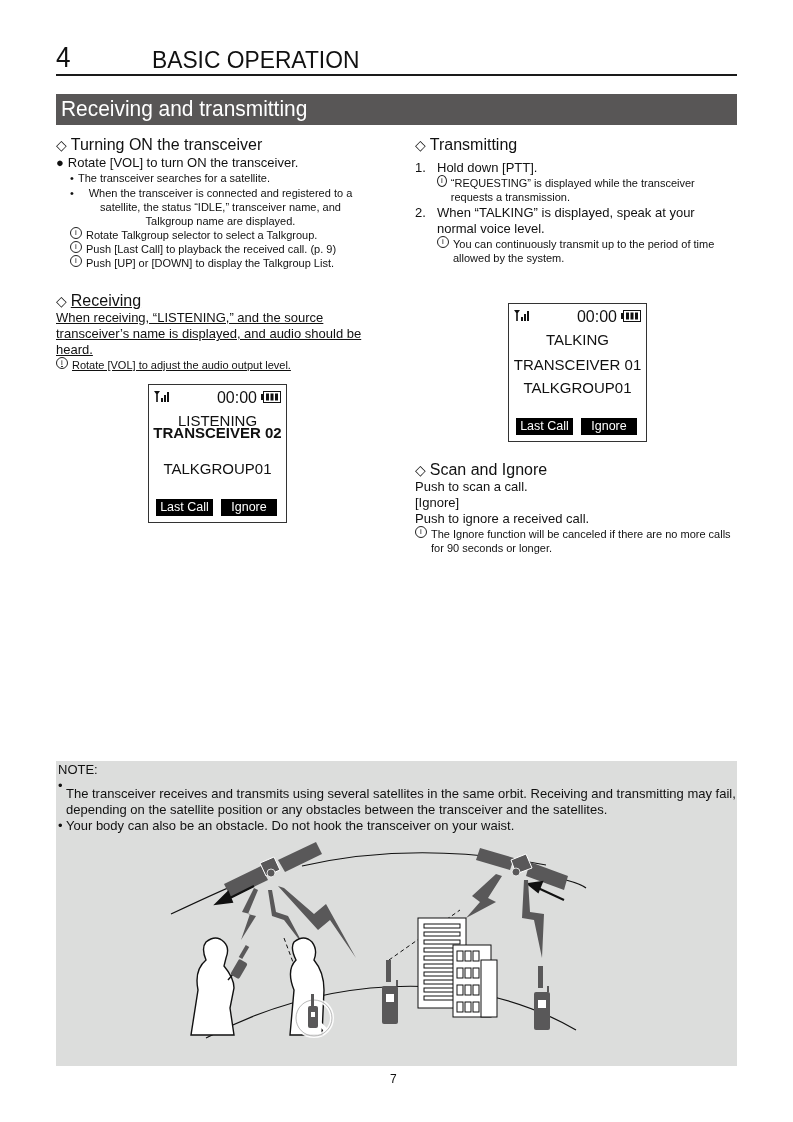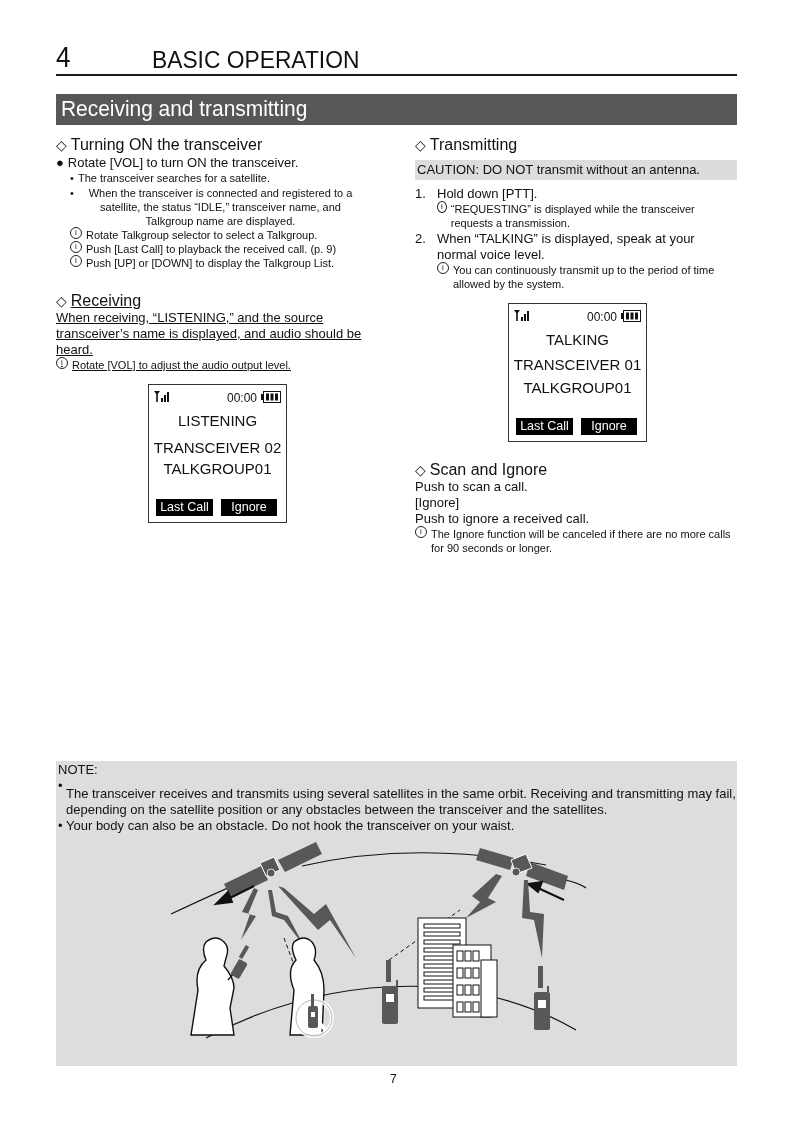--- a/index.html
+++ b/index.html
@@ -28,21 +28,21 @@
   #transmitting { left:415px; top:136px; width:322px; }
   #caution-box { background:#dcdcdc; padding:2px 2px; margin-top:6px; font-size:13px; line-height:16px; }
   .num-item { display:flex; }
   .num-item .n { width:22px; flex:none; }
 
   #scan-ignore { left:415px; top:461px; width:322px; }
 
   
   .lcd { width:137px; height:137px; border:1px solid #333; background:#fff; }
   .lcd .status { position:absolute; left:5px; top:5px; right:5px; height:14px; }
-  .lcd .time { position:absolute; right:24px; top:1px; font-size:12px; line-height:14px; }
+  .lcd .time { position:absolute; right:24px; top:1px; font-size:16px; line-height:14px; }
   .lcd .line { position:absolute; left:0; right:0; text-align:center; font-size:15px; line-height:13px; }
   .lcd .btn { position:absolute; background:#000; color:#fff; font-size:12.5px; line-height:16px; text-align:center; bottom:6px; height:17px; }
   #lcd-rx { left:148px; top:384px; }
   #lcd-tx { left:508px; top:303px; }
 
   
   #note-box { left:56px; top:761px; width:681px; height:305px; background:#dcdddc; }
   #note-text { left:58px; top:762px; width:680px; font-size:13px; line-height:16px; }
   #illustration { left:56px; top:830px; width:681px; height:236px; }
 
@@ -110,31 +110,30 @@
     <span class="time">00:00</span>
     <svg width="20" height="12" viewBox="0 0 20 12" style="position:absolute;right:0;top:1px;">
       <rect x="0" y="3" width="2" height="6" fill="#111"></rect>
       <rect x="2.5" y="0.5" width="17" height="11" fill="none" stroke="#111" stroke-width="1"></rect>
       <rect x="5" y="2.5" width="3" height="7" fill="#111"></rect>
       <rect x="9.5" y="2.5" width="3" height="7" fill="#111"></rect>
       <rect x="14" y="2.5" width="3" height="7" fill="#111"></rect>
     </svg>
   </div>
   <div class="line" style="top:29px;">LISTENING</div>
-  <div class="line" style="top:56px;">TRANSCEIVER 02</div>
+  <div class="line" style="top:41px;font-weight:bold;">TRANSCEIVER 02</div>
   <div class="line" style="top:77px;">TALKGROUP01</div>
   <div class="btn" style="left:7px; width:57px;">Last Call</div>
   <div class="btn" style="left:72px; width:56px;">Ignore</div>
 </div>
 
 <div class="abs" id="transmitting">
   <div class="h2">
     <span class="dia">◇</span><span>Transmitting</span>
   </div>
-  <div id="caution-box">CAUTION: DO NOT transmit without an antenna.</div>
   <div style="margin-top:6px;">
     <div class="num-item body13">
       <span class="n">1.</span>
       <div>
         <div>Hold down [PTT].</div>
         <div class="small11" style="display:flex;">
             <span class="info-i">i</span>
             <span>“REQUESTING” is displayed while the transceiver requests a transmission.</span>
           </div>
       </div>

